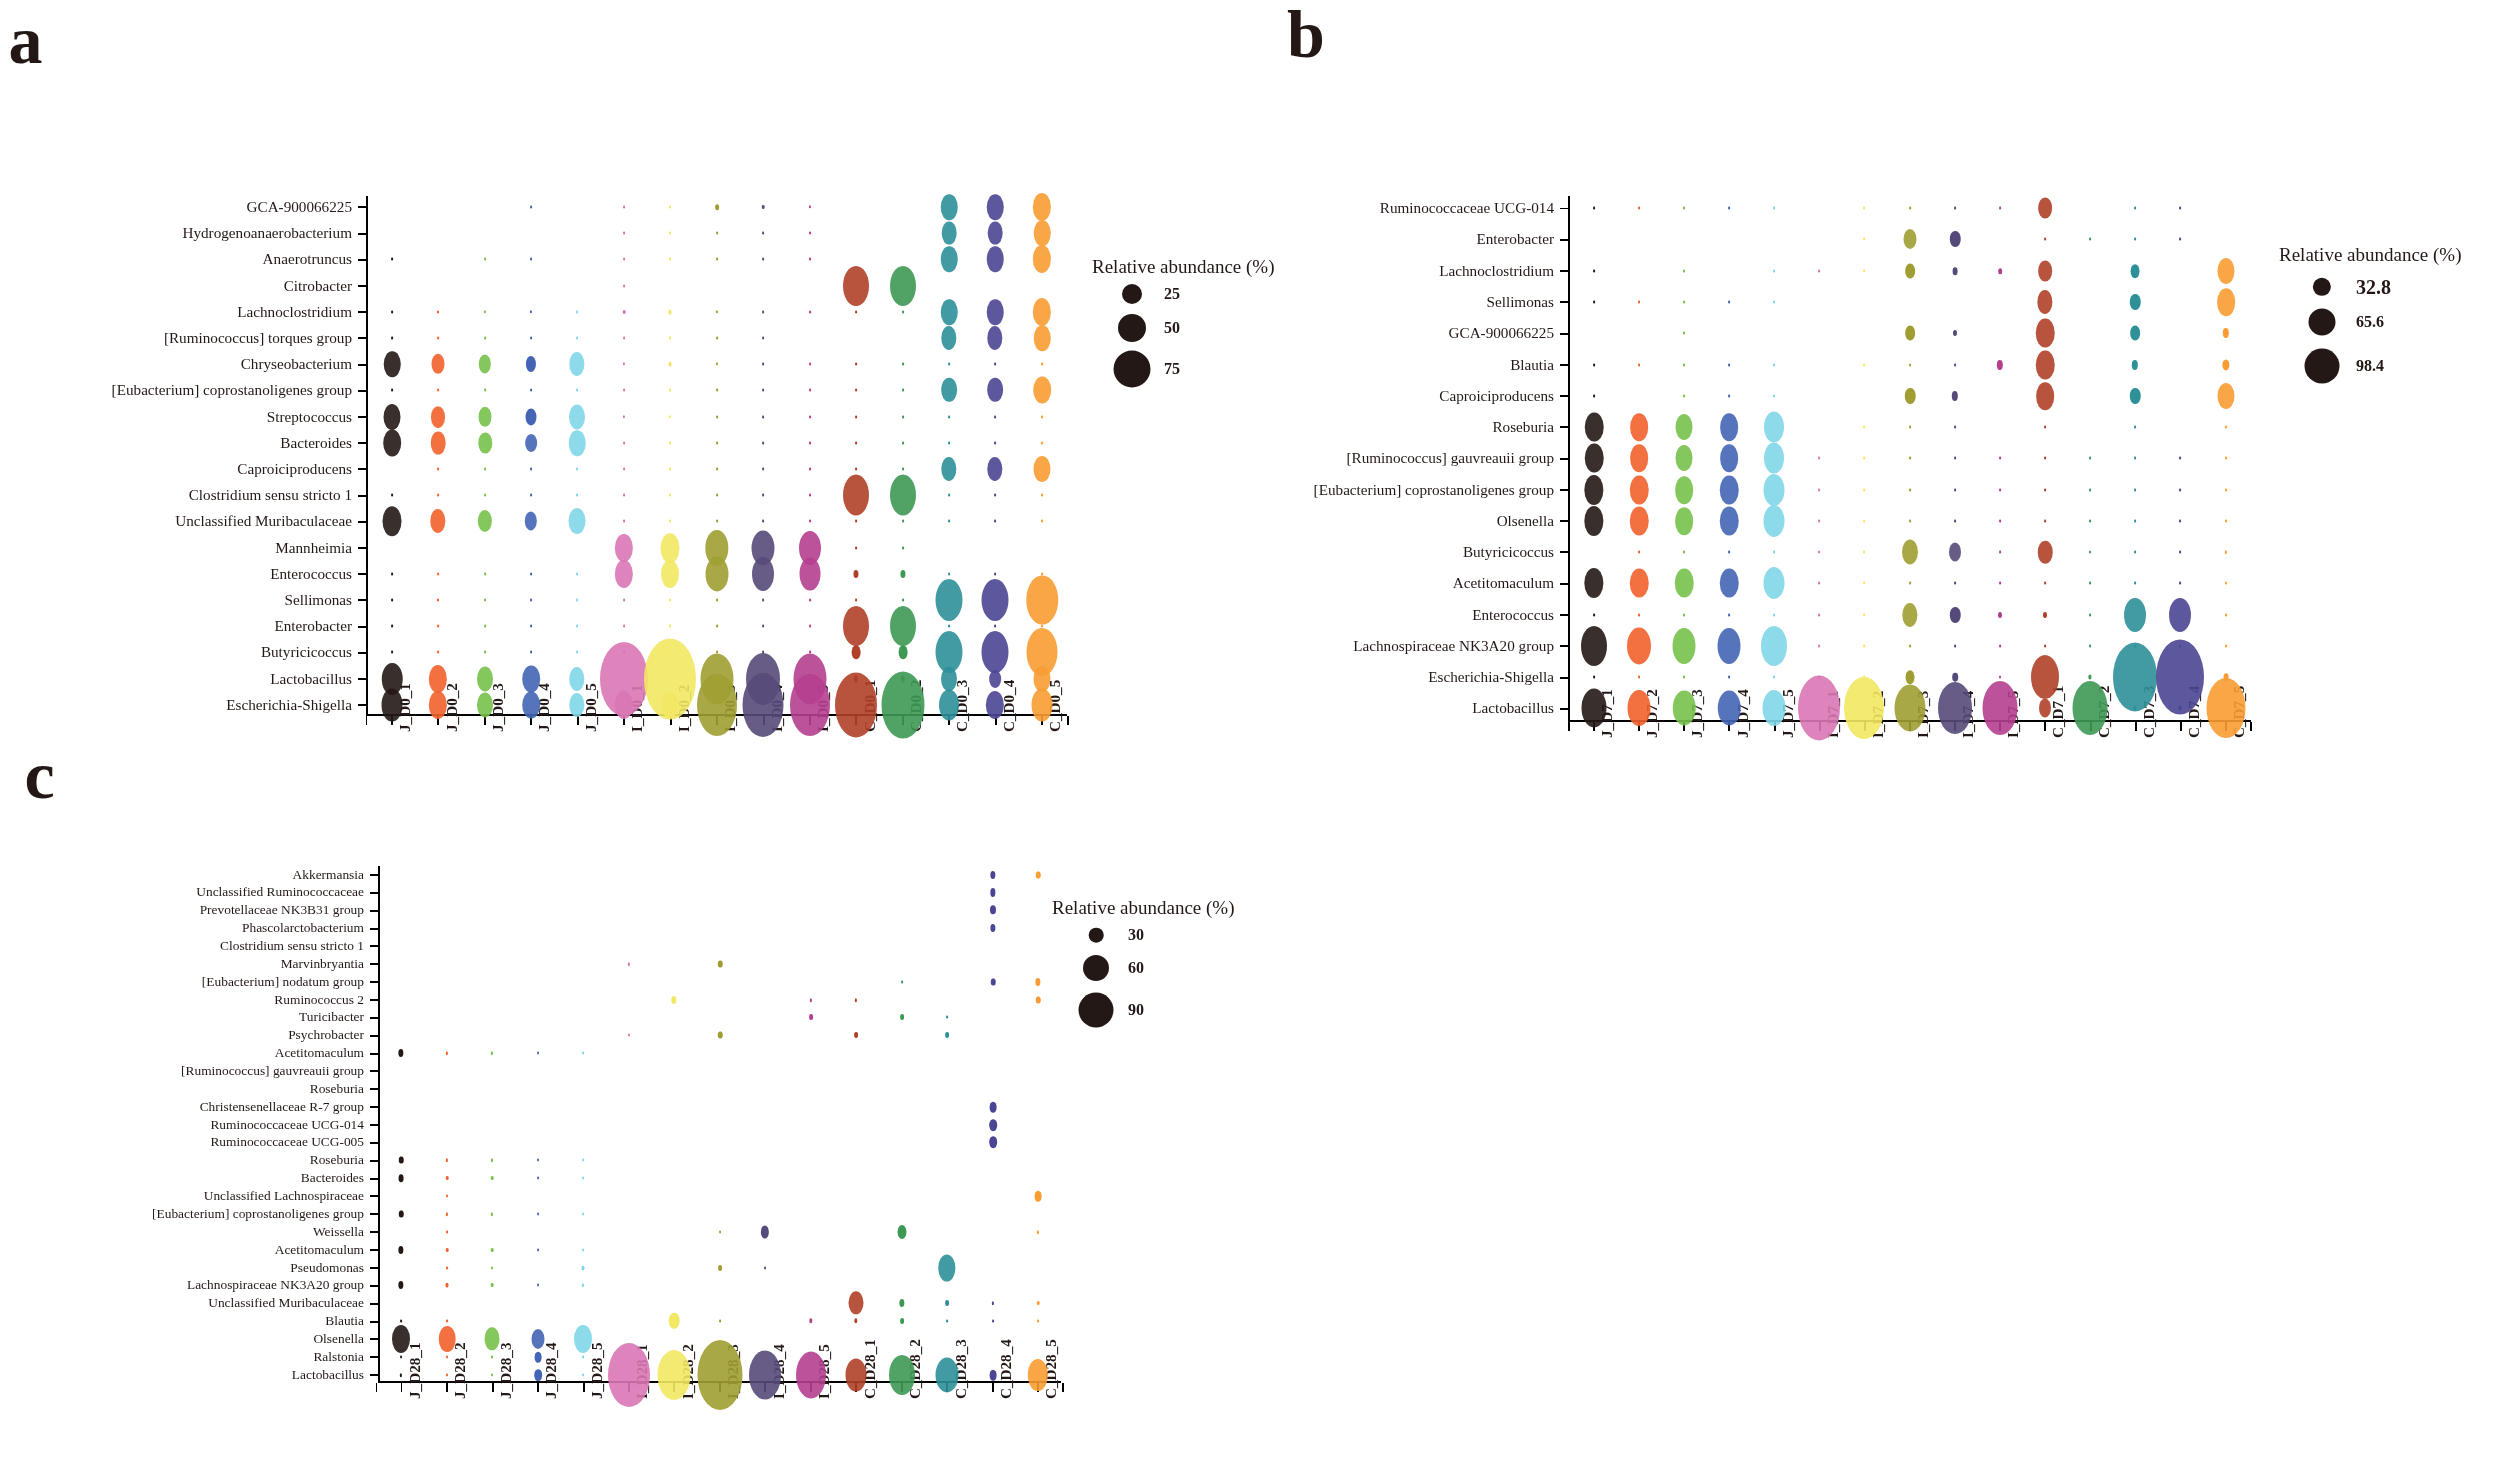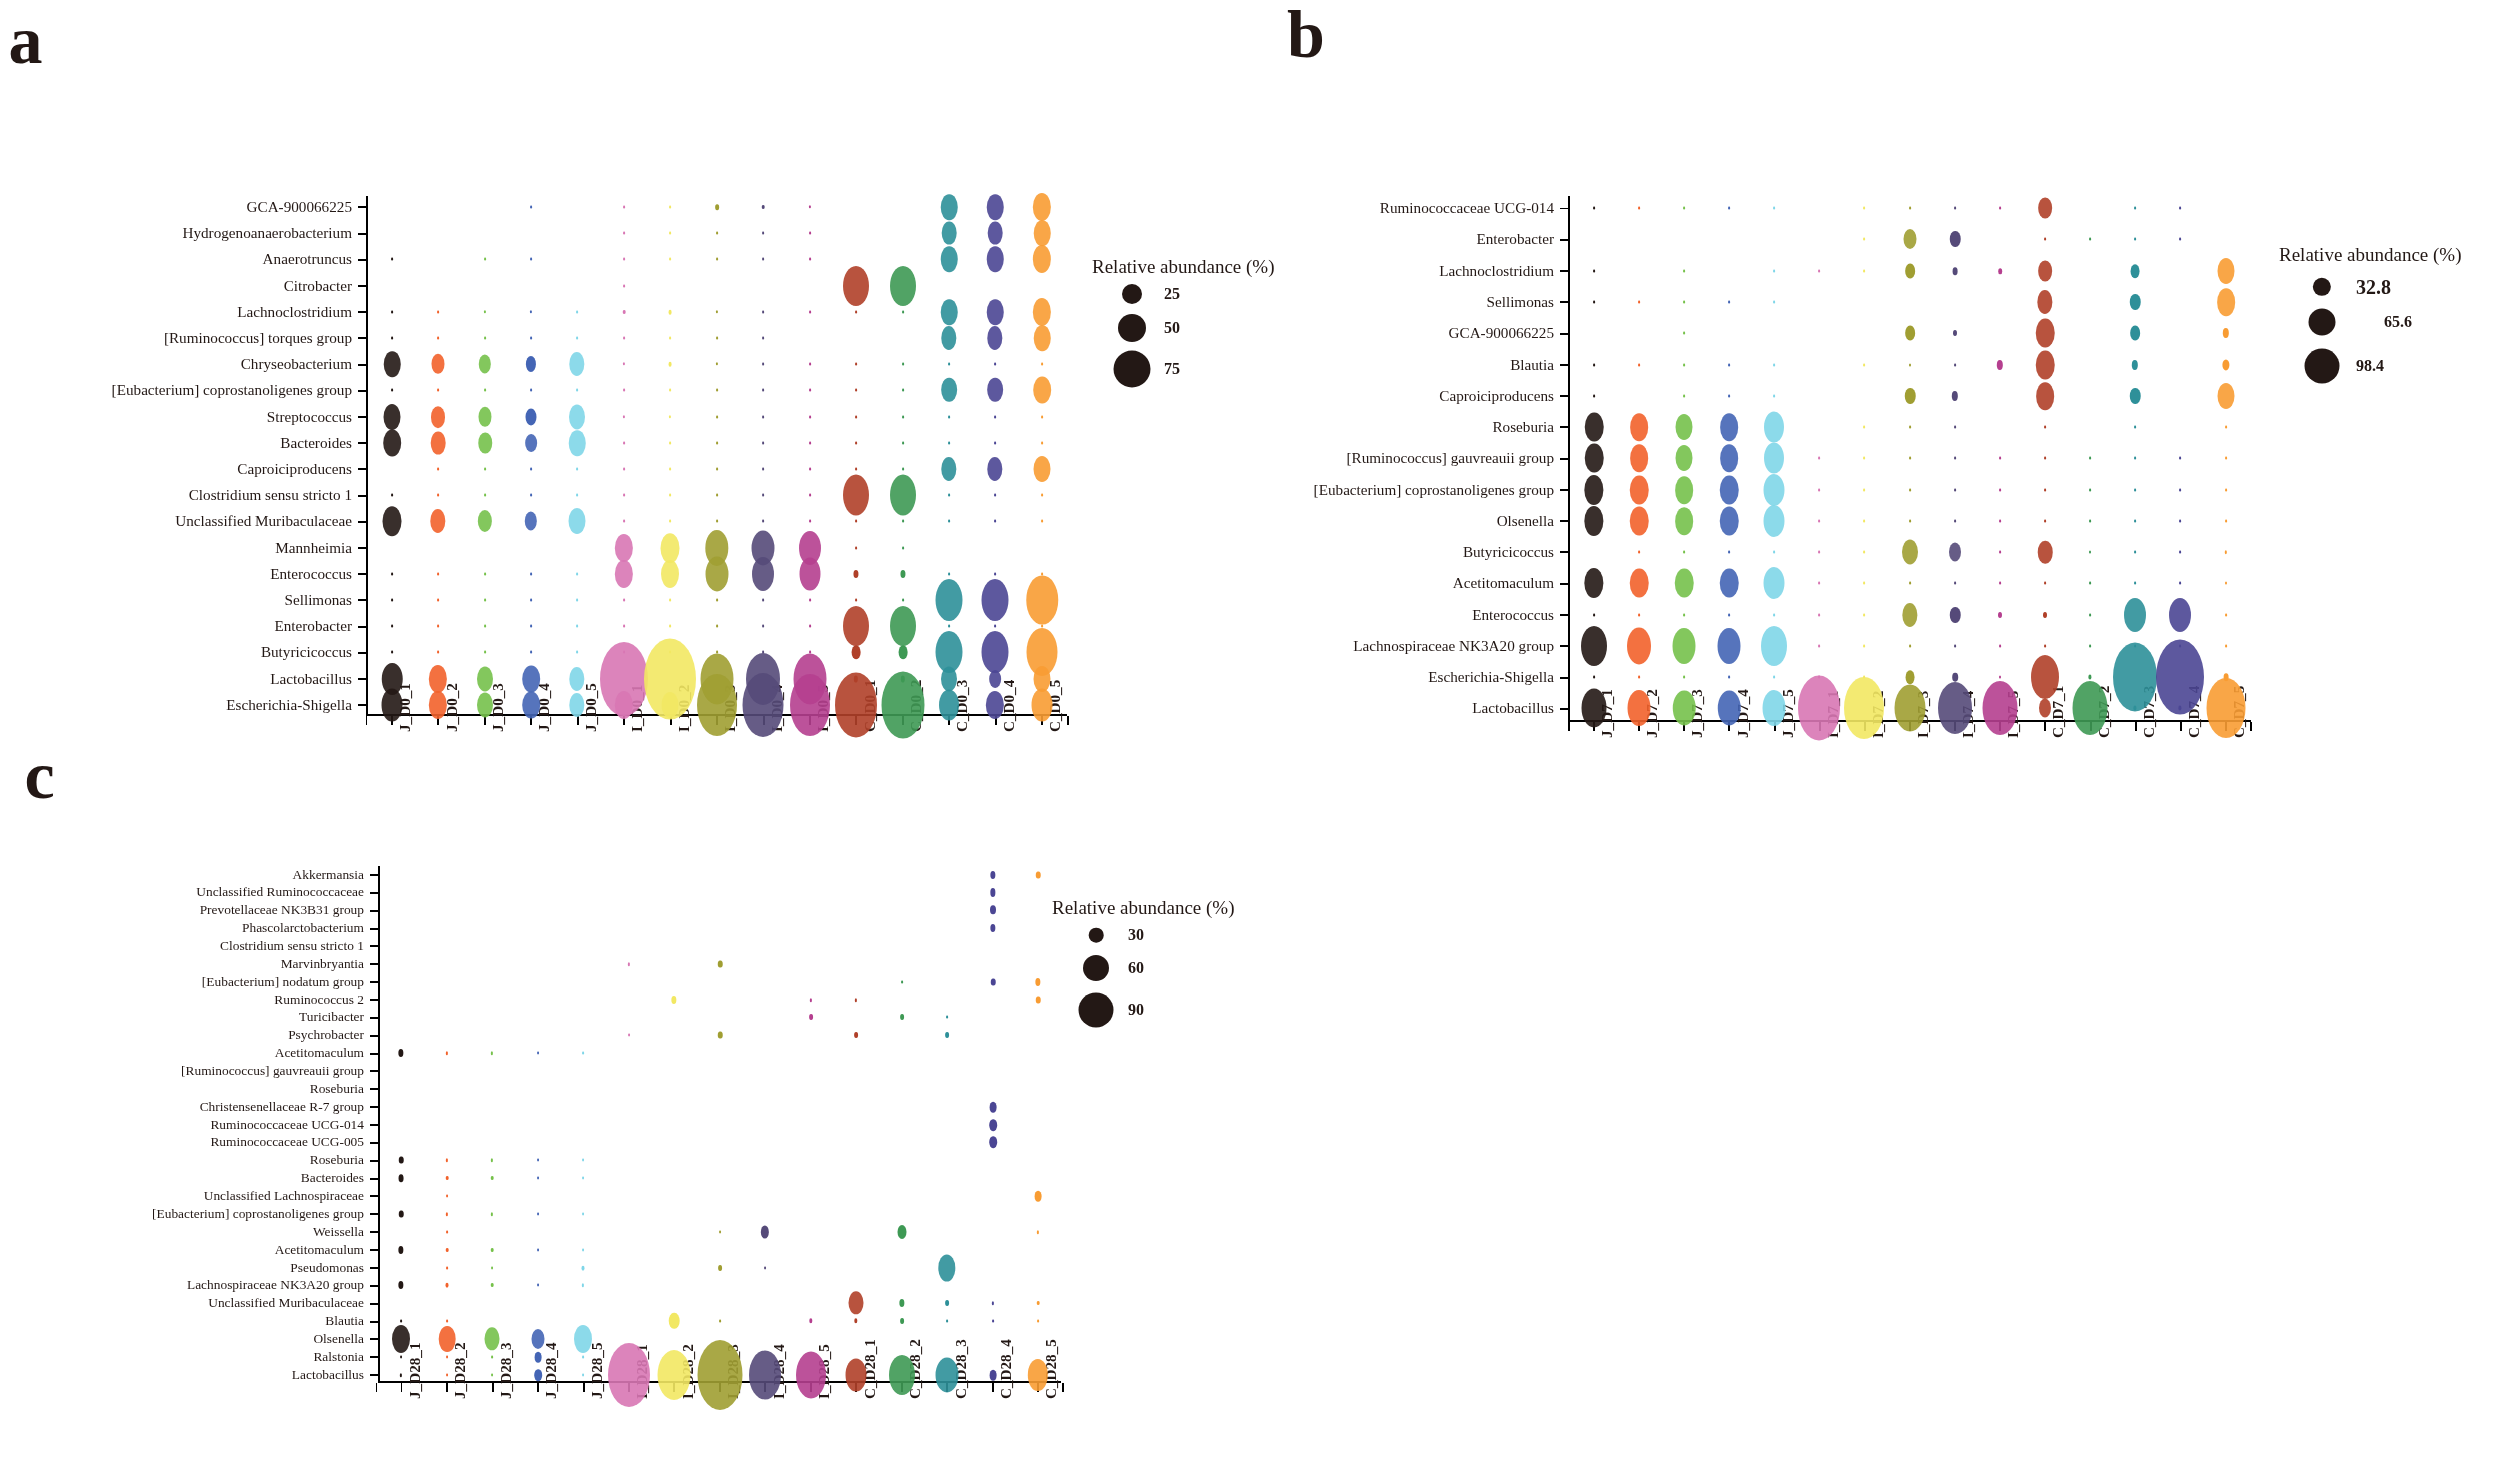--- a/index.html
+++ b/index.html
@@ -651,21 +651,21 @@
       <div class="bub" style="left: 522px; top: 512px; width: 35px; height: 54px; background: rgb(62, 153, 84); opacity: 0.9;"></div>
       <div class="bub" style="left: 567px; top: 512px; width: 3.2px; height: 5px; background: rgb(46, 144, 153); opacity: 1;"></div>
       <div class="bub" style="left: 612px; top: 512px; width: 3.2px; height: 5px; background: rgb(75, 70, 148); opacity: 1;"></div>
       <div class="bub" style="left: 658px; top: 512px; width: 39px; height: 60px; background: rgb(248, 156, 51); opacity: 0.9;"></div>
     </div>
   <div class="legend" id="legend-b" style="left:2279px;top:244px;width:183px;height:171px;">
       <div class="legend-title" style="left: 0px; top: 0px; font-size: 19px;">Relative abundance (%)</div>
       <div class="legend-dot" style="left: 43px; top: 43px; width: 18.3px; height: 18.3px;"></div>
       <div class="legend-val" style="left: 77px; top: 43px; font-size: 20px;">32.8</div>
       <div class="legend-dot" style="left: 43px; top: 78px; width: 27px; height: 27px;"></div>
-      <div class="legend-val" style="left: 77px; top: 78px; font-size: 16px; margin-left: 28px;">65.6</div>
+      <div class="legend-val" style="left: 77px; top: 78px; font-size: 16px;">65.6</div>
       <div class="legend-dot" style="left: 43px; top: 122px; width: 35px; height: 35px;"></div>
       <div class="legend-val" style="left: 77px; top: 122px; font-size: 16px;">98.4</div>
     </div>
 </div>
 
 <div class="panel">
   <div class="panel-letter" style="left:24.4px;top:741px;">c</div>
   <div class="plot" id="plot-c" style="left:378px;top:866px;width:683px;height:517px;">
       <div class="axis-v" style="left: 0px; top: 0px; height: 517px;"></div>
       <div class="axis-h" style="left: 0px; top: 515px; width: 683px;"></div>

